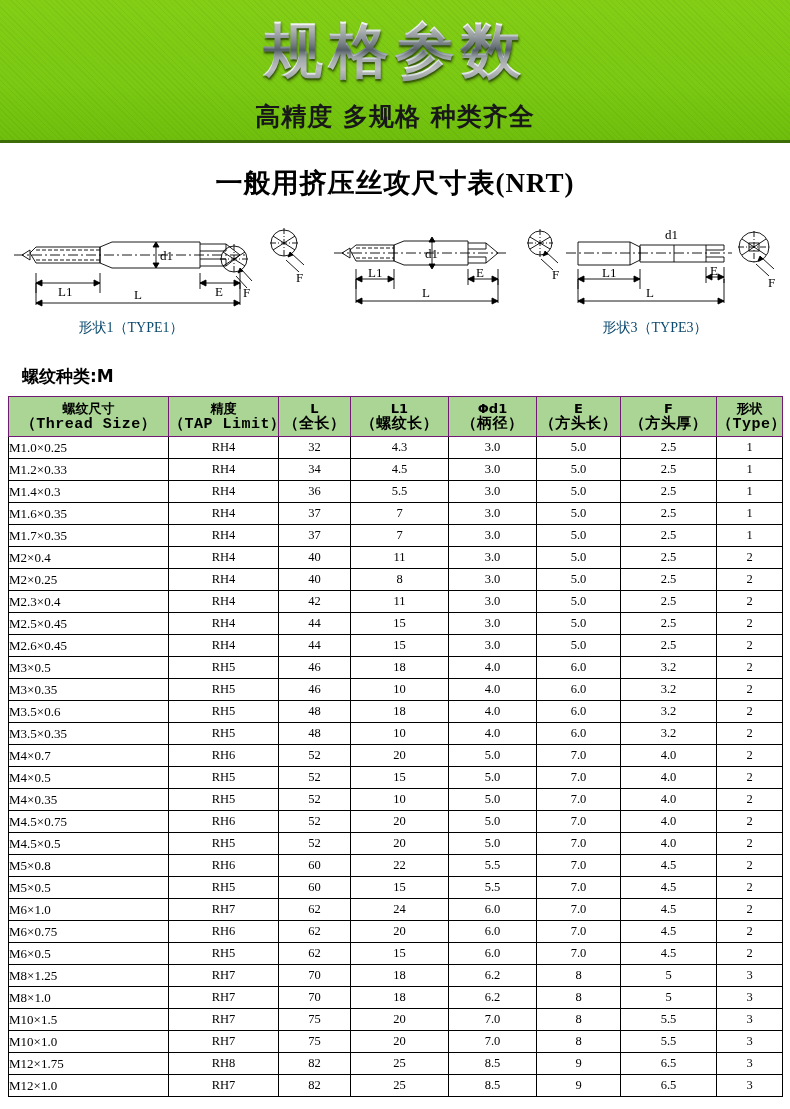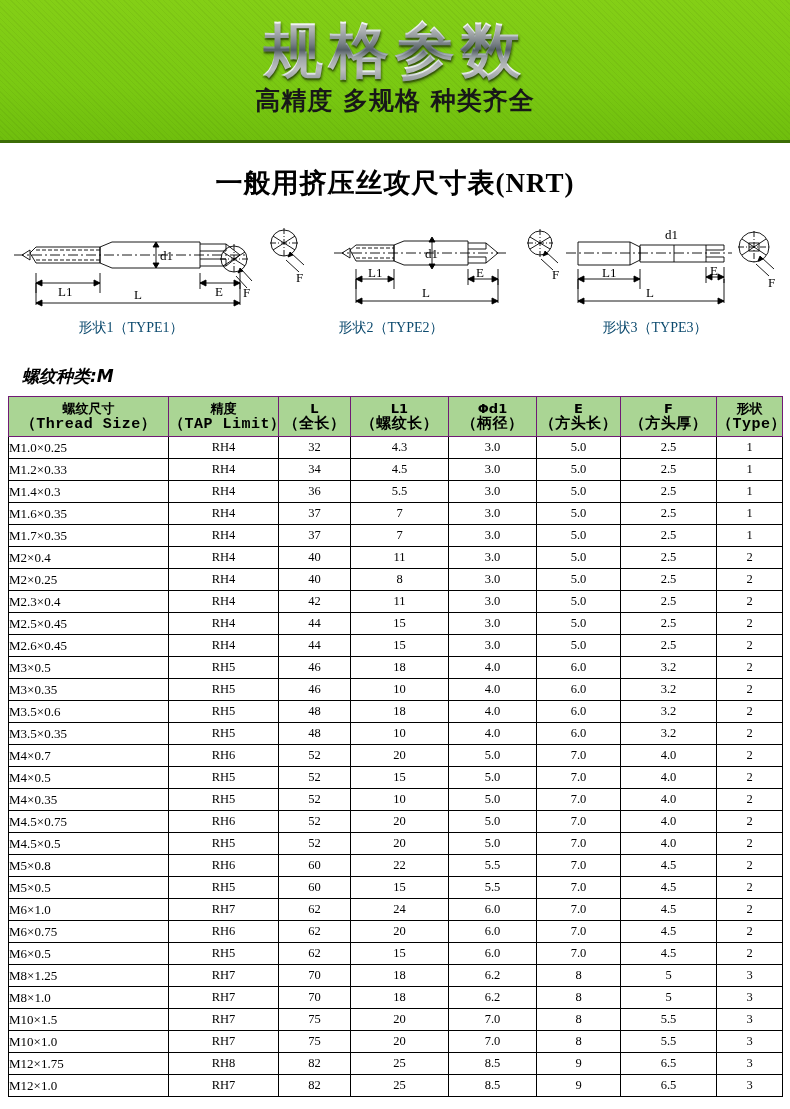--- a/index.html
+++ b/index.html
@@ -42,21 +42,21 @@
         #f2f5f6 80%,
         #b8c2c7 100%);
     -webkit-background-clip: text;
     background-clip: text;
     color: transparent;
     -webkit-text-fill-color: transparent;
     text-shadow: 0 2px 0 rgba(0,0,0,0.22);
     filter: drop-shadow(1px 2px 1px rgba(0,0,0,0.45));
   }
   .banner-sub {
-    margin-top: 4px;
+    margin-top: 20px;
     font-family: "DejaVu Sans", "Liberation Sans", sans-serif;
     font-weight: 700;
     font-size: 25px;
     line-height: 30px;
     letter-spacing: 1px;
     color: #181818;
   }
   .banner-rule {
     position:absolute; left:0; bottom:0; width:100%; height:3px;
     background: #3c6d06;
@@ -99,21 +99,20 @@
   .d2 { left: 262px; width: 258px; }
   .d3 { left: 520px; width: 270px; }
 
   
   .thread-kind {
     margin: 28px 0 8px 22px;
     font-family: "DejaVu Sans","Liberation Sans",sans-serif;
     font-weight: 700;
     font-size: 17px;
     color:#000;
-    font-style:italic;
   }
 
   
   .tbl-wrap { padding: 0 8px; }
   table.spec {
     width: 774px;
     border-collapse: collapse;
     table-layout: fixed;
     font-family: "Liberation Serif","DejaVu Serif",serif;
   }
@@ -283,21 +282,20 @@
         <path d="M100 81 L94 84 L100 87 Z" fill="#000"></path>
         <path d="M230 81 L236 84 L230 87 Z" fill="#000"></path>
       </g>
       <g font-family="Liberation Serif, DejaVu Serif, serif" font-size="13" fill="#000">
         <text x="163" y="41">d1</text>
         <text x="106" y="60">L1</text>
         <text x="160" y="80">L</text>
         <text x="214" y="60">E</text>
       </g>
     </svg>
-    <div class="dlabel">形状2（TYPE2）</div>
   </div>
 
   <div class="diagram d3">
     <svg width="270" height="100" viewBox="0 0 270 100">
 
       <g stroke="#000" fill="none" stroke-width="0.9">
         <circle cx="20" cy="26" r="12"></circle>
         <path d="M10 20 L30 32 M10 32 L30 20"></path>
         <path d="M20 12 L20 40 M7 26 L33 26" stroke-dasharray="6 2 1 2"></path>
         <path d="M26 35 L38 46"></path>

